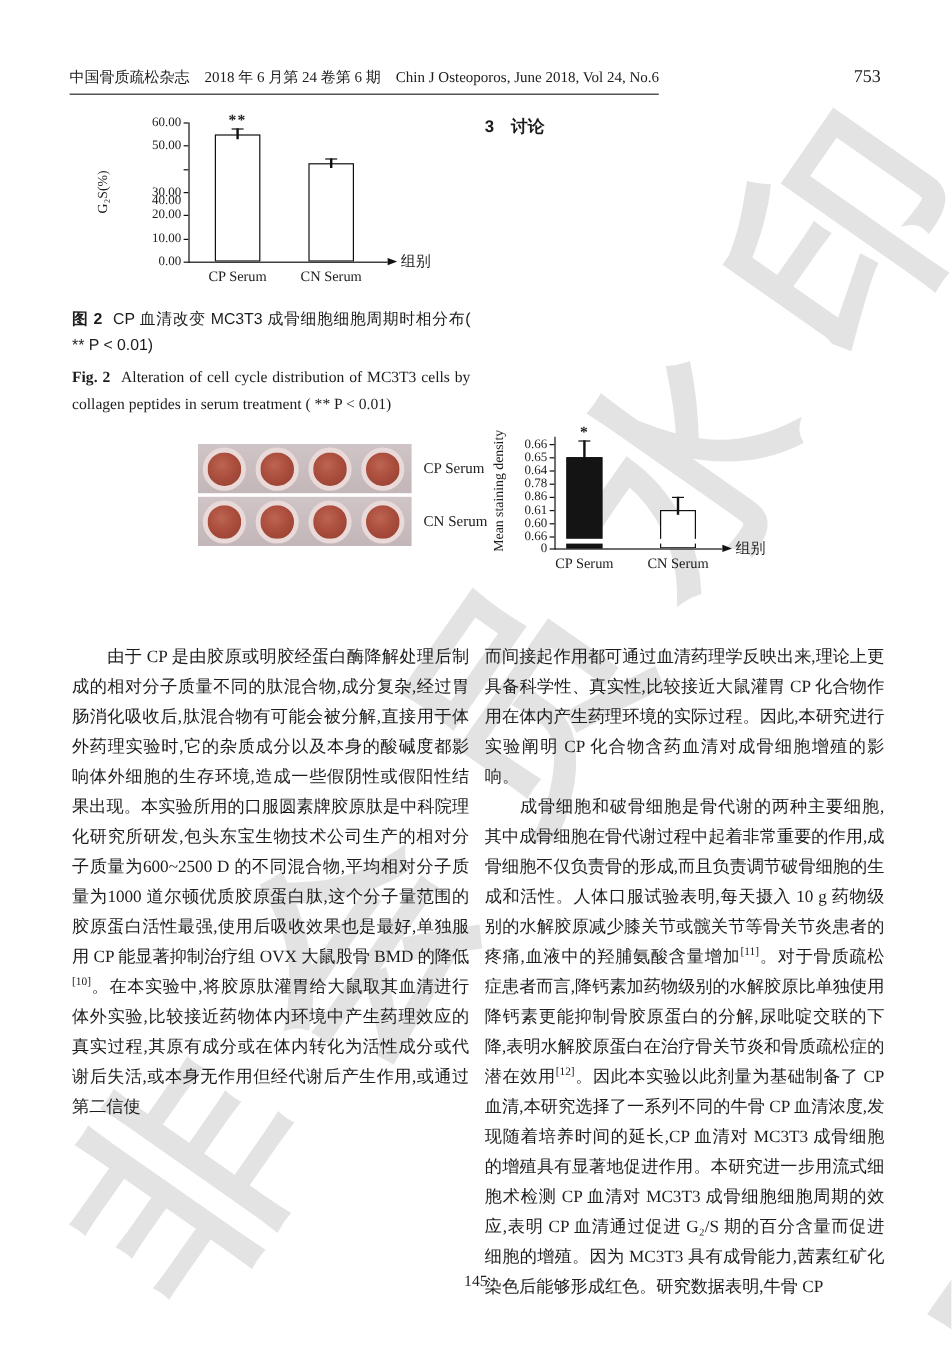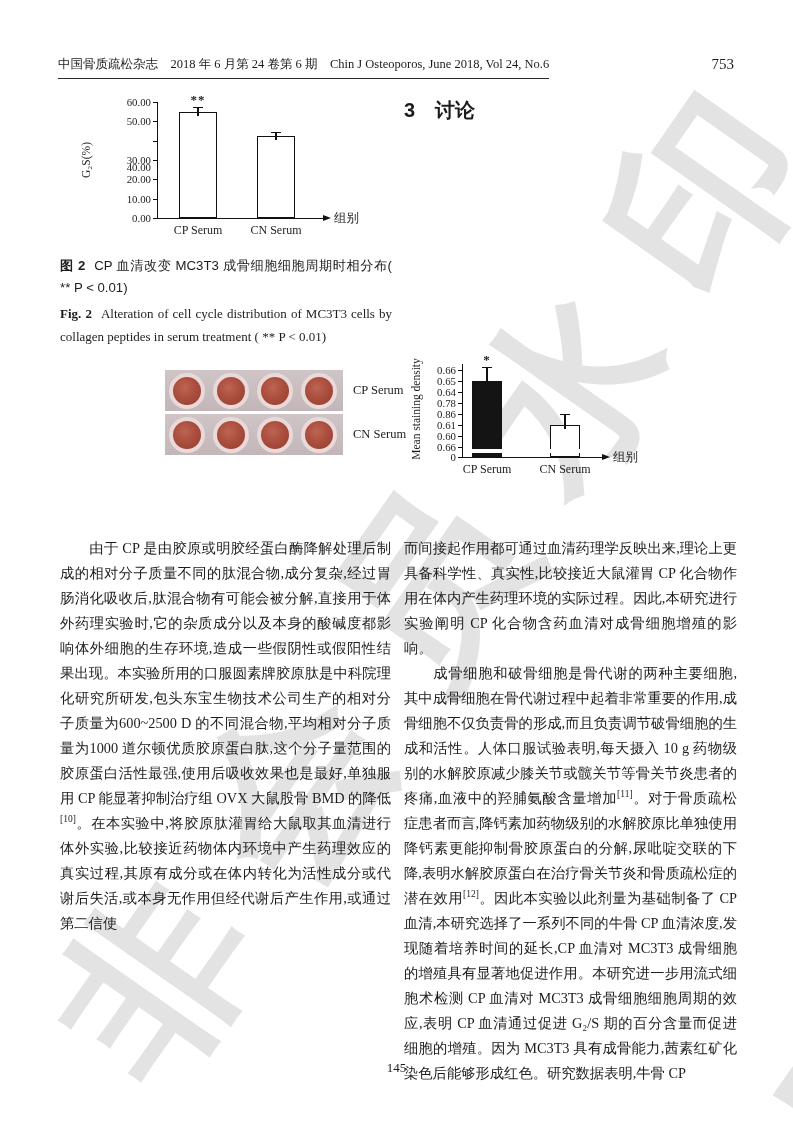--- a/index.html
+++ b/index.html
@@ -40,21 +40,21 @@
   .break { position:absolute; background:#fff; }
 
   .fig-caption-left { position:absolute; z-index:1; left:60px; top:255px; width:332px; }
   .cap-zh { font-family:"Liberation Sans","DejaVu Sans",sans-serif; font-size:13.2px; line-height:22px; text-align:justify; }
   .cap-zh b { margin-right:9px; }
   .cap-en { font-size:13px; line-height:22.5px; margin-top:4px; text-align:justify; }
   .cap-en b { margin-right:9px; }
 
   .sec-head { position:absolute; z-index:1; left:404px; top:97px;
               font-family:"Liberation Sans","DejaVu Sans",sans-serif;
-              font-weight:bold; font-size:20px; }
+              font-weight:bold; font-size:14px; }
   .rt-par { position:absolute; z-index:1; left:404px; top:133px; width:333px;
             font-size:14.2px; line-height:23.4px; text-align:justify; }
 
   .wellplate { position:absolute; z-index:1; left:165px; top:370px; }
   .strip { position:relative; width:178px; height:41px; margin-bottom:3px;
            background:linear-gradient(#cfc4c6,#c2b6b9); }
   .well { position:absolute; top:2.5px; width:36px; height:36px; border-radius:50%;
           border:4px solid #ead9d9;
           background:radial-gradient(circle at 42% 38%, #bd6552 0%, #ad5040 40%, #9c4434 78%, #933f31 100%); }
   .striplabel { position:absolute; left:188px; top:13px; font-size:12.5px; white-space:nowrap; }

